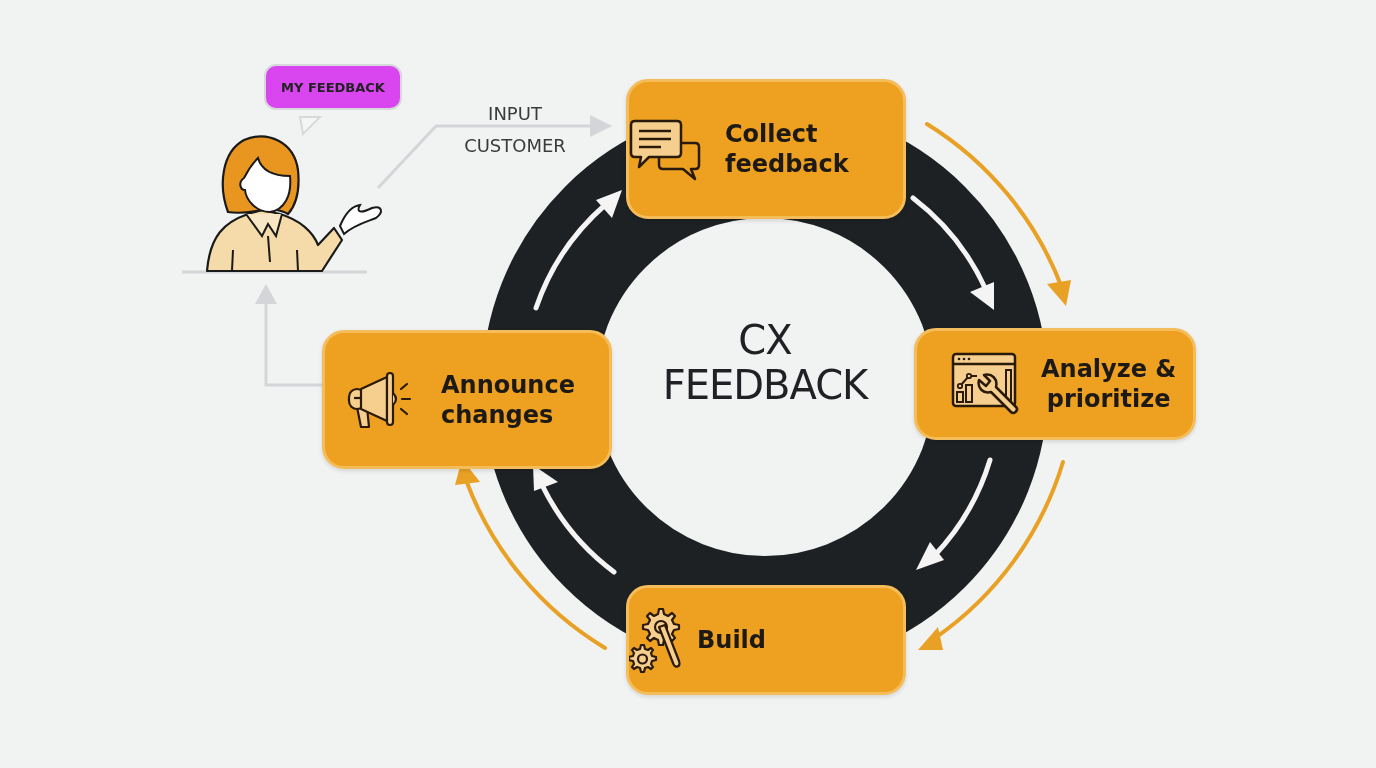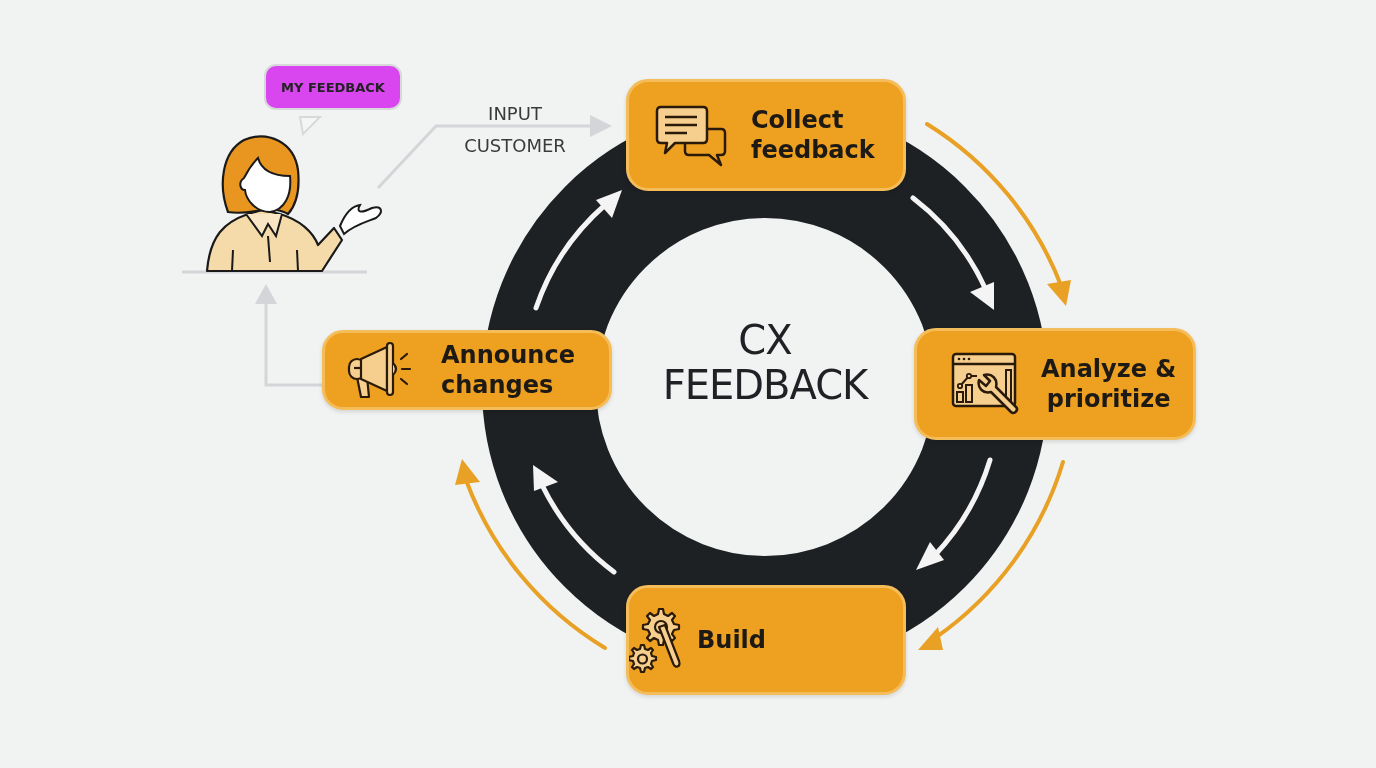--- a/index.html
+++ b/index.html
@@ -88,21 +88,21 @@
 <div class="ci">
   <div>INPUT</div>
   <div>CUSTOMER</div>
 </div>
 
 <div class="title">
   <div>CX</div>
   <div>FEEDBACK</div>
 </div>
 
-<div class="stage" style="left:626px;top:79px;width:280px;height:112px;padding-left:26px;">
+<div class="stage" style="left:626px;top:79px;width:280px;height:140px;">
   <svg class="ico" width="76" height="64" viewBox="0 0 76 64">
     <path d="M30,26 L66,26 Q70,26 70,30 L70,48 Q70,52 66,52 L62,52 L66,62 L54,52 L34,52 Q30,52 30,48 Z" fill="#eea020" stroke="#2a1a0a" stroke-width="2.5" stroke-linejoin="round"></path>
     <path d="M6,4 L48,4 Q52,4 52,8 L52,36 Q52,40 48,40 L20,40 L10,50 L12,40 L6,40 Q2,40 2,36 L2,8 Q2,4 6,4 Z" fill="#f6cf8e" stroke="#2a1a0a" stroke-width="2.5" stroke-linejoin="round"></path>
     <line x1="10" y1="14" x2="42" y2="14" stroke="#2a1a0a" stroke-width="2.5"></line>
     <line x1="10" y1="22" x2="42" y2="22" stroke="#2a1a0a" stroke-width="2.5"></line>
     <line x1="10" y1="30" x2="32" y2="30" stroke="#2a1a0a" stroke-width="2.5"></line>
   </svg>
   <div class="lbl" style="margin-left:20px;">
     <div>Collect</div>
     <div>feedback</div>
@@ -138,21 +138,21 @@
       <path d="M12,40 l3,0 1,4 3,1 3,-2 2,2 -2,3 1,3 4,1 0,3 -4,1 -1,3 2,3 -2,2 -3,-2 -3,1 -1,4 -3,0 -1,-4 -3,-1 -3,2 -2,-2 2,-3 -1,-3 -4,-1 0,-3 4,-1 1,-3 -2,-3 2,-2 3,2 3,-1 Z"></path>
       <circle cx="13.5" cy="54" r="4.5"></circle>
       <path d="M30,22 L44,58 C46,64 52,62 50,56 L36,20 Z"></path>
     </g>
   </svg>
   <div class="lbl" style="margin-left:8px;">
     <div>Build</div>
   </div>
 </div>
 
-<div class="stage" style="left:322px;top:330px;width:290px;height:80px;padding-left:20px;border-radius:21px;">
+<div class="stage" style="left:322px;top:330px;width:290px;height:139px;padding-left:20px;">
   <svg class="ico" width="70" height="62" viewBox="0 0 70 62">
     <g fill="#f6cf8e" stroke="#2a1a0a" stroke-width="2.2" stroke-linejoin="round">
       <path d="M12,38 L16,58 L24,58 L22,38 Z"></path>
       <rect x="4" y="20" width="16" height="20" rx="8"></rect>
       <path d="M16,20 L42,8 L42,52 L16,40 Z"></path>
       <rect x="42" y="4" width="6" height="52" rx="3"></rect>
       <path d="M48,24 Q54,30 48,36"></path>
     </g>
     <line x1="9" y1="29" x2="15" y2="29" stroke="#2a1a0a" stroke-width="2.2"></line>
     <line x1="56" y1="20" x2="62" y2="15" stroke="#2a1a0a" stroke-width="2.2" stroke-linecap="round"></line>

